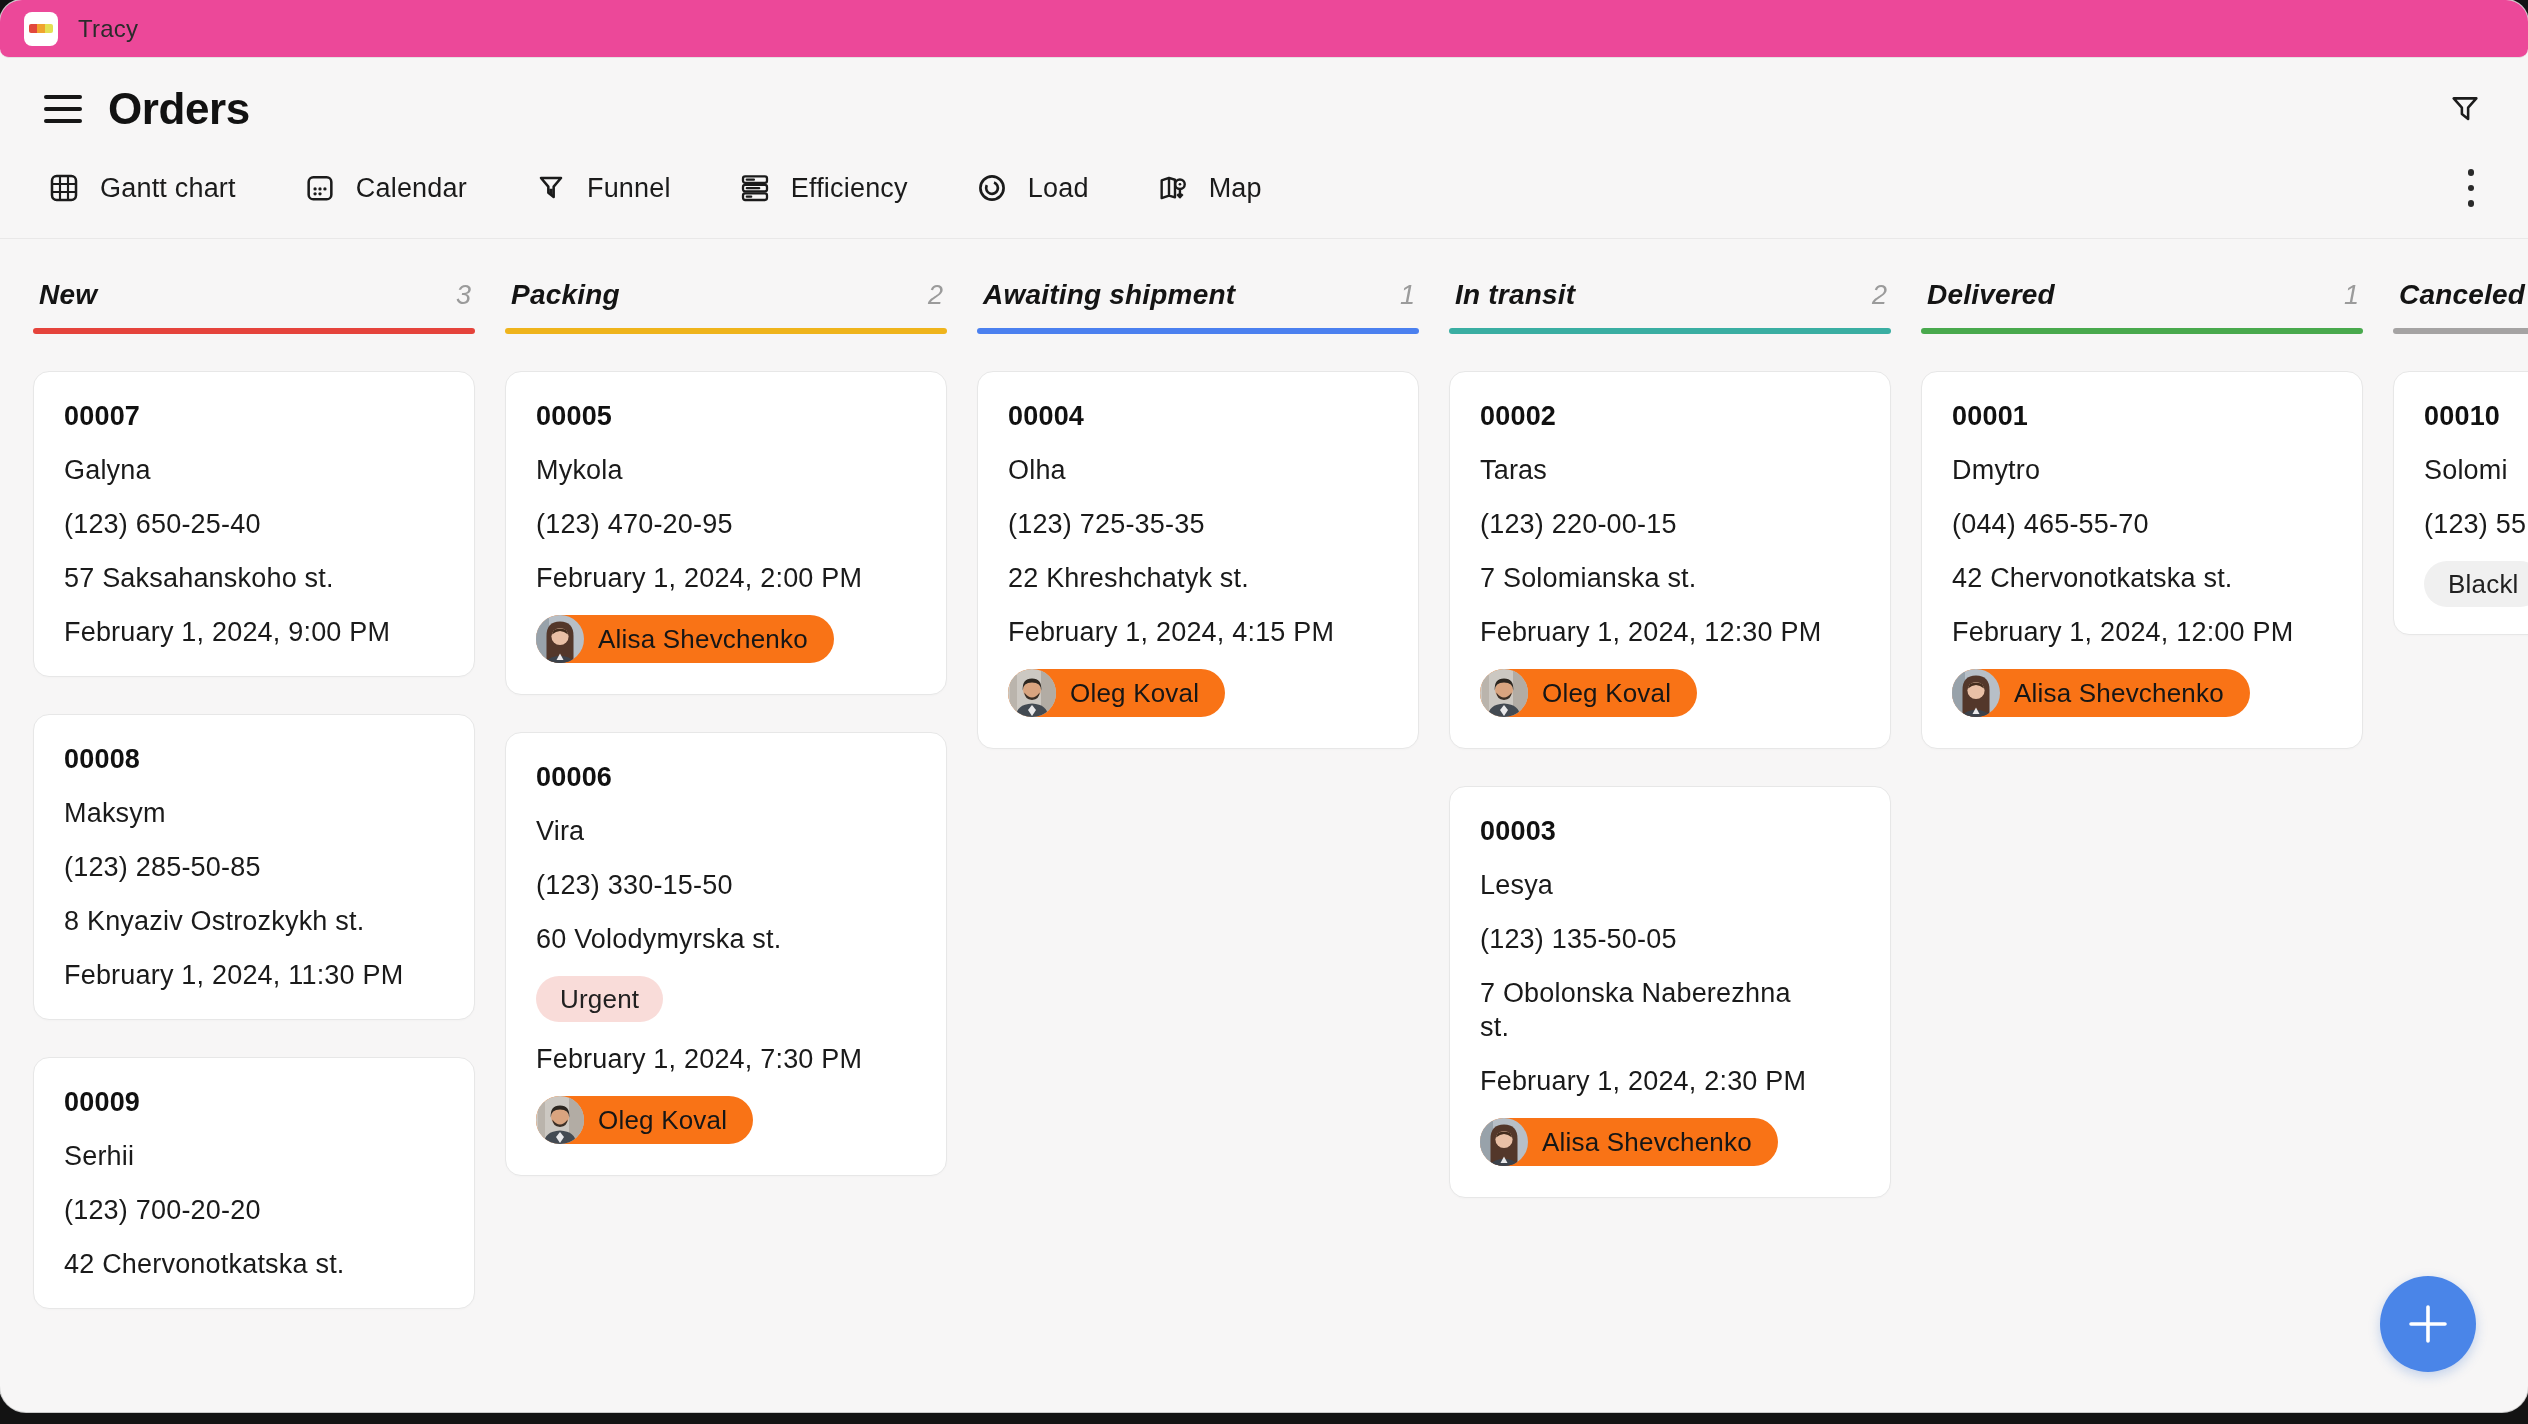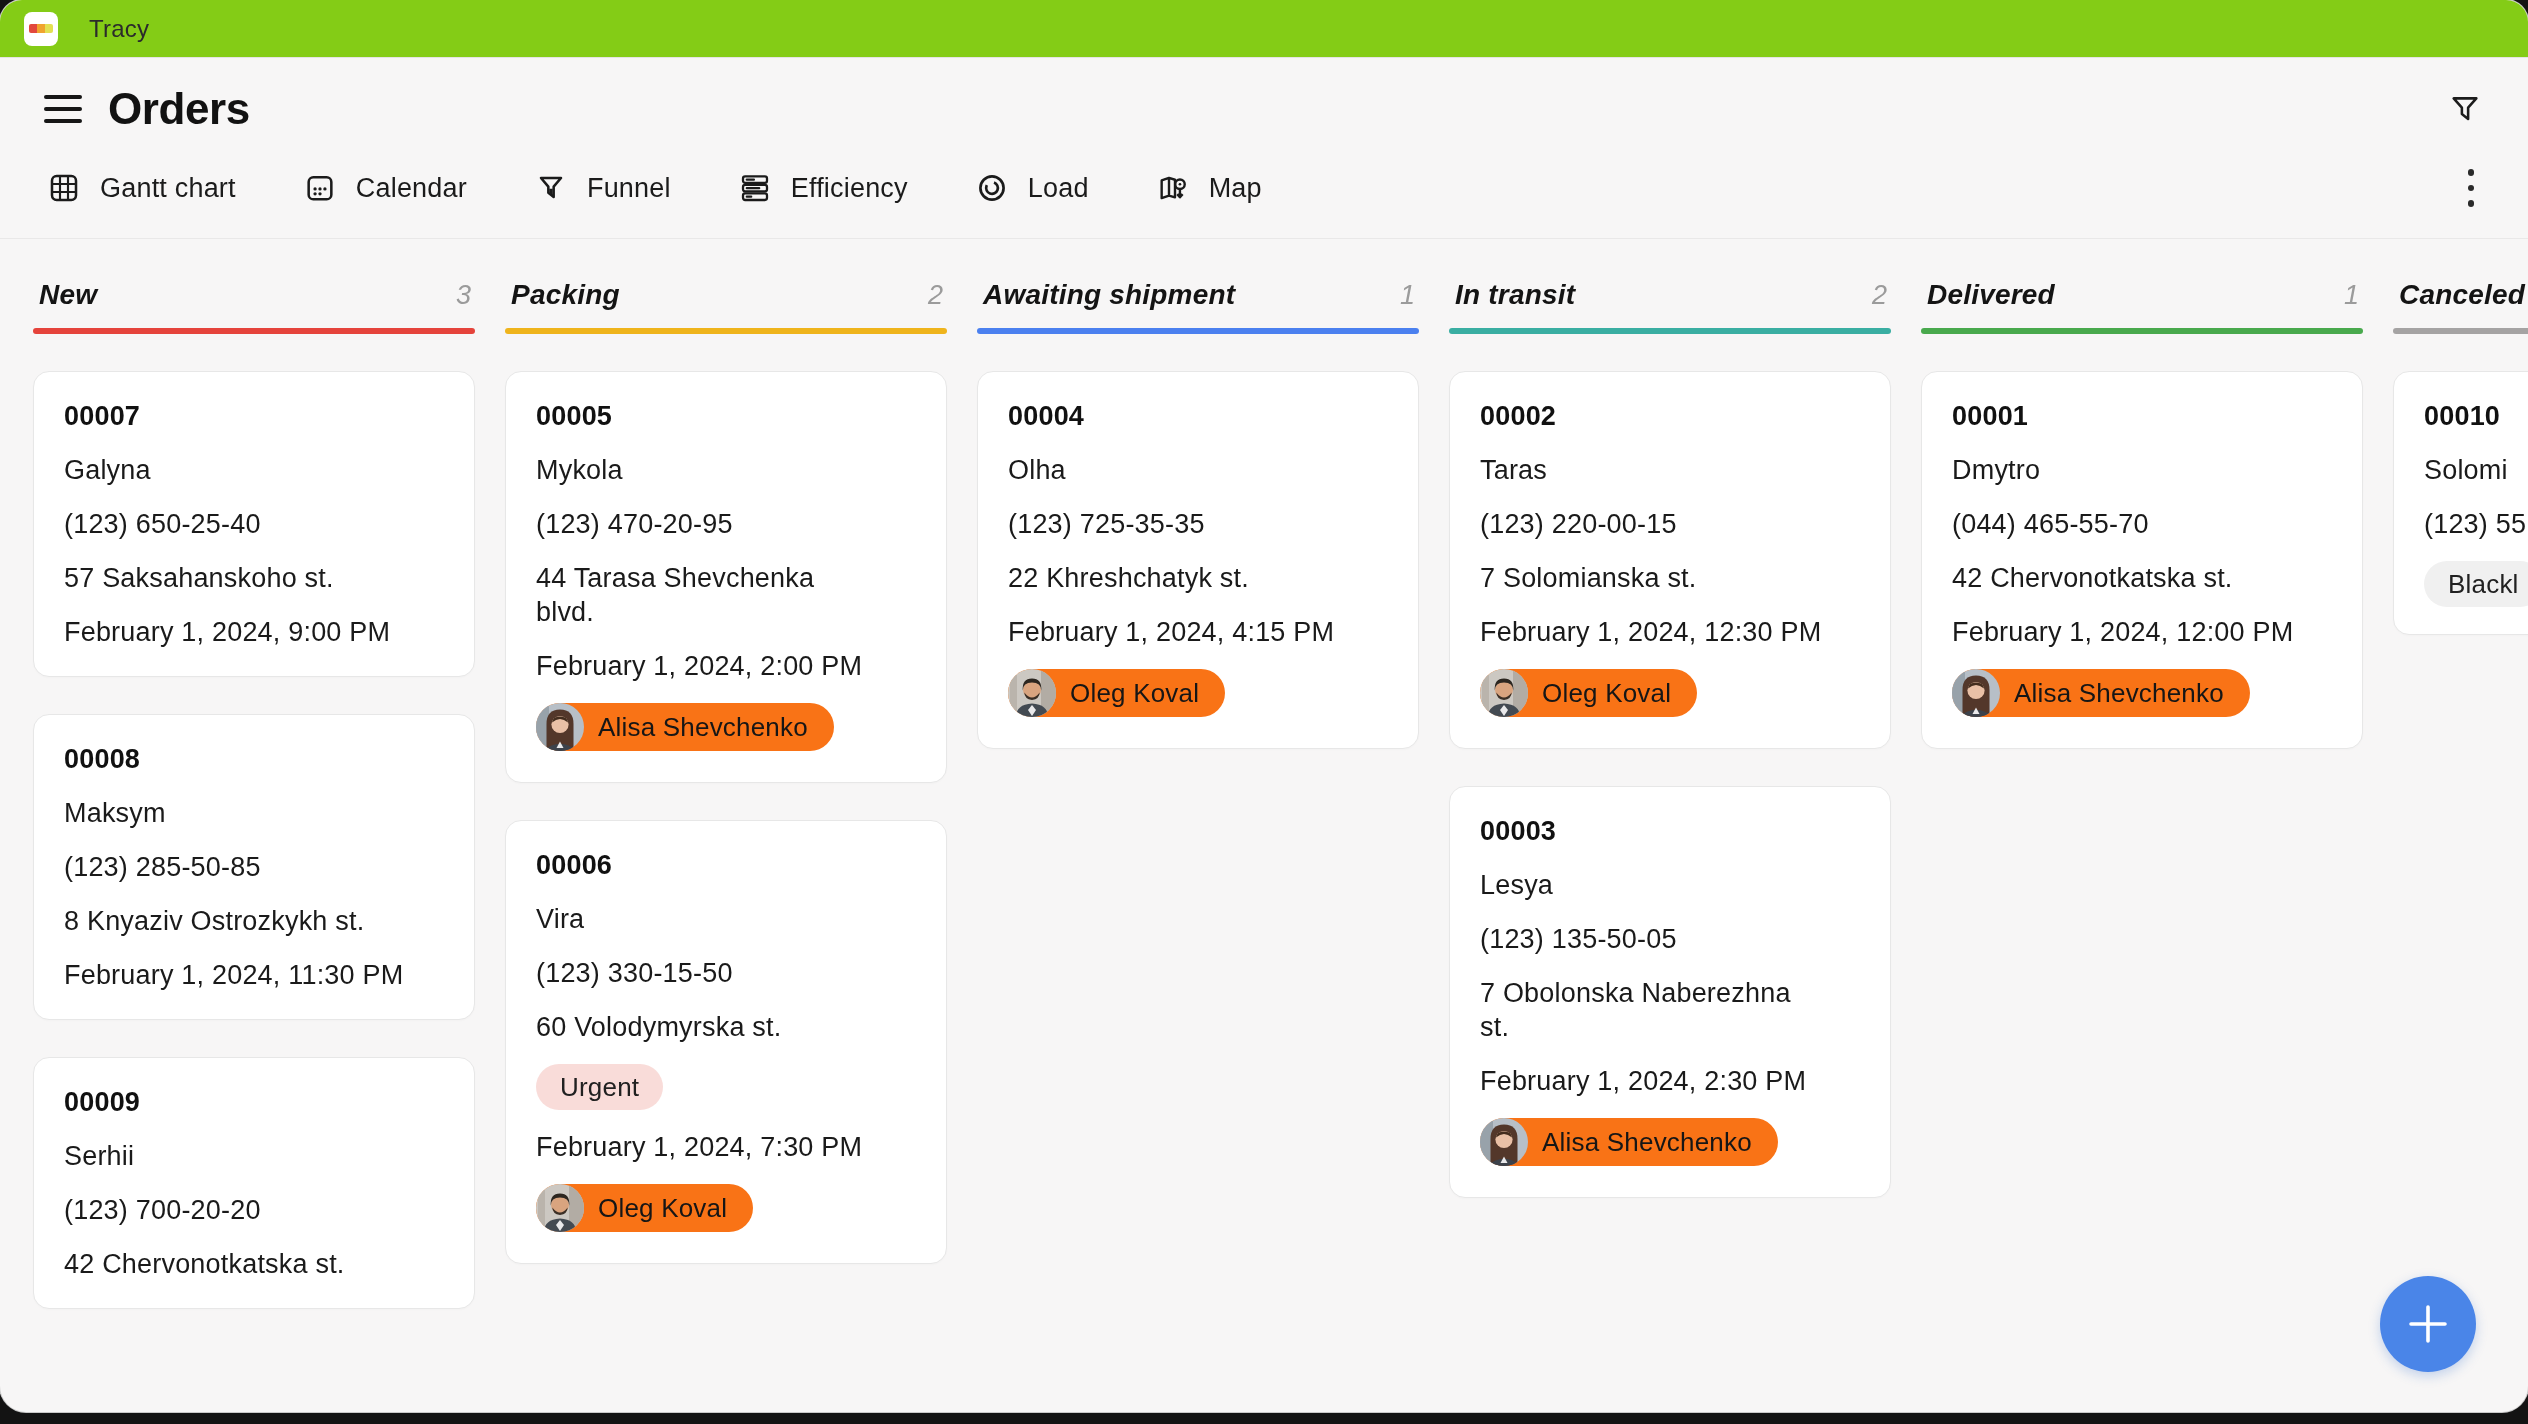--- a/index.html
+++ b/index.html
@@ -1,21 +1,21 @@
 <!DOCTYPE html>
 <html><head>
 <meta charset="utf-8">
 <style>
   html,body{margin:0;padding:0;width:2528px;height:1424px;background:#131313;overflow:hidden;
     font-family:"Liberation Sans", sans-serif;-webkit-font-smoothing:antialiased;}
   .window{position:absolute;left:0;top:0;width:2528px;height:1412px;background:#f7f6f6;
     border-radius:22px 22px 26px 26px;overflow:hidden;box-shadow:0 0 0 1px #c9c9c9;}
   
-  .topbar{height:57px;background:#84cc16;display:flex;align-items:center;padding:0 24px;gap:31px;
-    border-bottom:1px solid #e4e3e3;}
+  .topbar{height:57px;background:#ec4899;display:flex;align-items:center;padding:0 24px;gap:20px;
+    border-bottom:1px solid #e4e3e3;border-radius:9px;}
   .logo{width:34px;height:34px;background:#ffffff;border-radius:8px;display:flex;align-items:center;
     justify-content:center;gap:0;}
   .logo i{width:8px;height:9px;display:block;}
   .app-title{font-size:24px;color:#2b2b2b;letter-spacing:.2px;}
   
   .header{display:flex;align-items:center;justify-content:space-between;padding:0 46px 0 44px;margin-top:26px;}
   .header-left{display:flex;align-items:center;gap:26px;}
   .hamburger{width:38px;height:28px;display:flex;flex-direction:column;justify-content:space-between;cursor:pointer;background:none;border:none;padding:0;}
   .hamburger b{display:block;height:3.6px;background:#161616;border-radius:2px;}
   .page-title{font-size:44px;font-weight:700;color:#121212;letter-spacing:-.4px;}
@@ -200,22 +200,20 @@
     <div class="col-head">
       <span class="col-name">Packing</span>
       <span class="col-count">2</span>
     </div>
     <div class="col-line" style="background: rgb(239, 180, 28);"></div>
     <div class="cards">
           <div class="card">
     <div class="cline oid">00005</div>
     <div class="cline">Mykola</div>
     <div class="cline">(123) 470-20-95</div>
-    <div class="cline">44 Tarasa Shevchenka
-blvd.</div>
 
     <div class="cline">February 1, 2024, 2:00 PM</div>
     <div>
       <span class="chip">
         <span class="avatar">
                   <svg viewBox="0 0 48 48">
                     <rect width="48" height="48" fill="#b7bfc7"></rect>
                     <rect width="13" height="48" fill="#98a2aa"></rect>
                     <path d="M10.5 48 V21 Q10.5 6.5 24 6.5 Q37.5 6.5 37.5 21 V48 Z" fill="#53372a"></path>
                     <circle cx="24" cy="21.5" r="8.6" fill="#e9c0a6"></circle>

